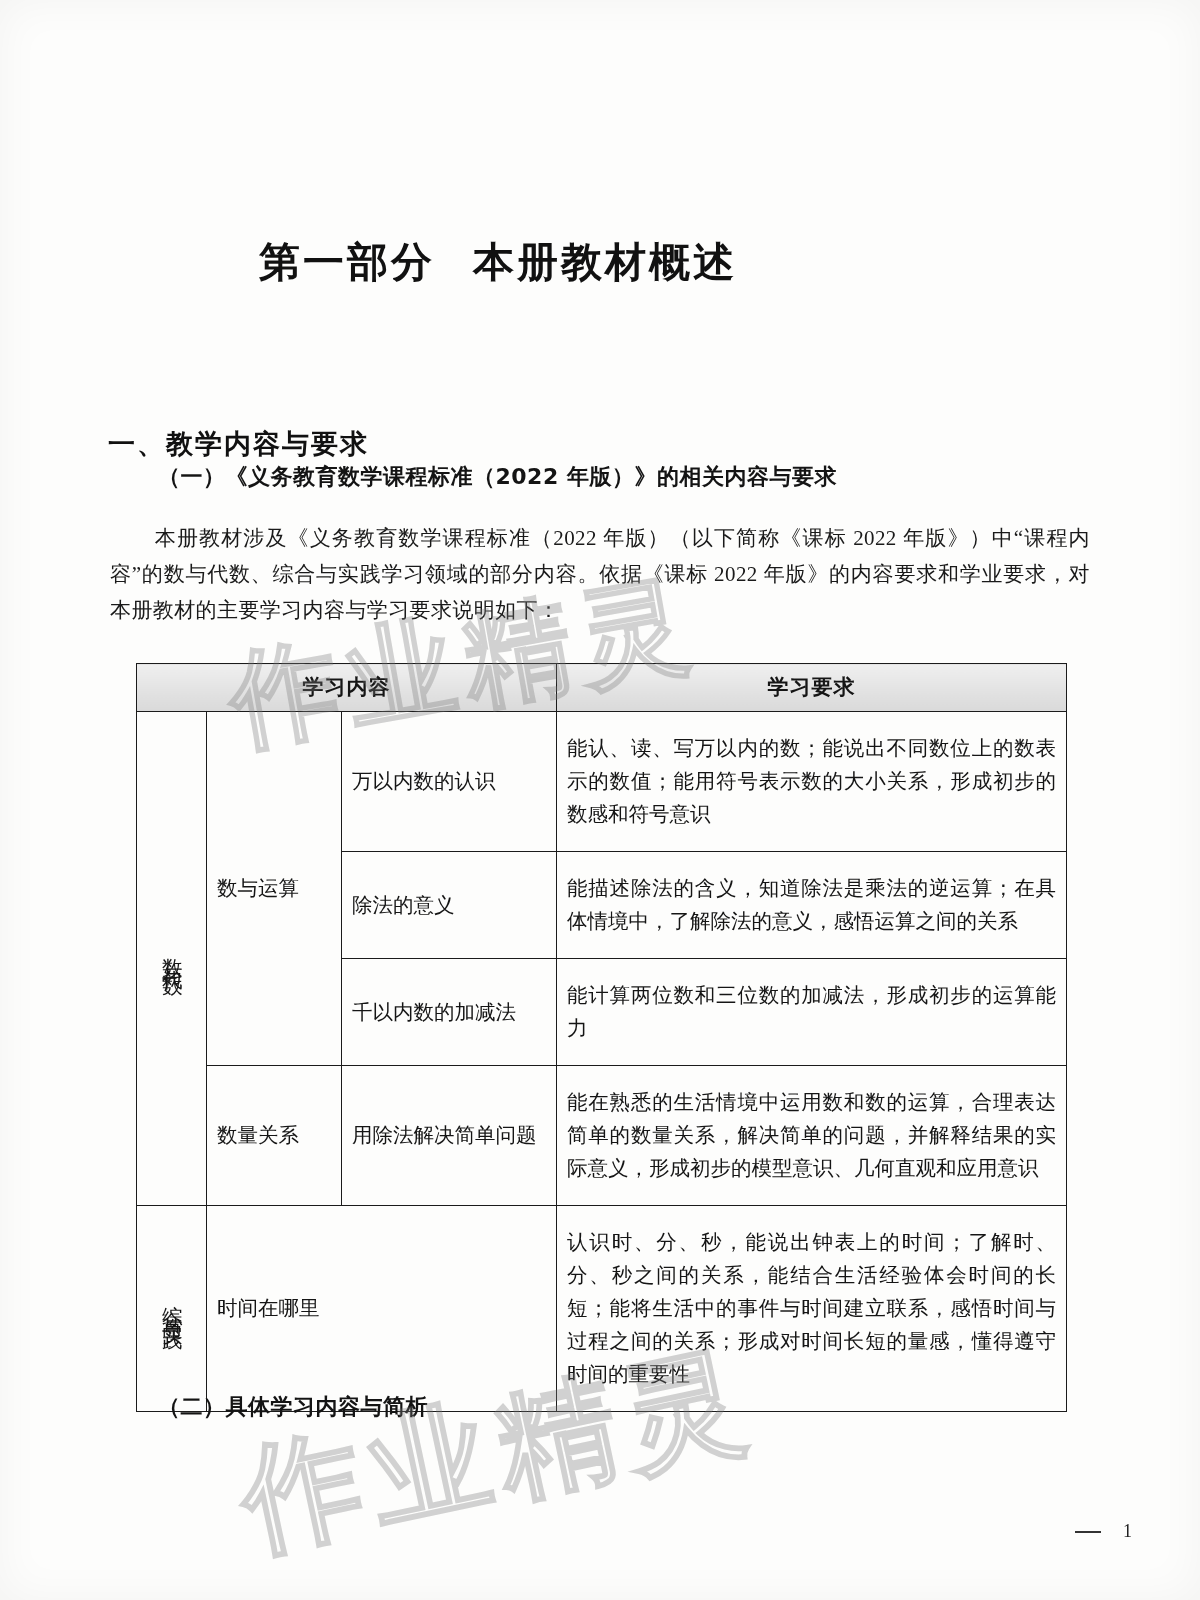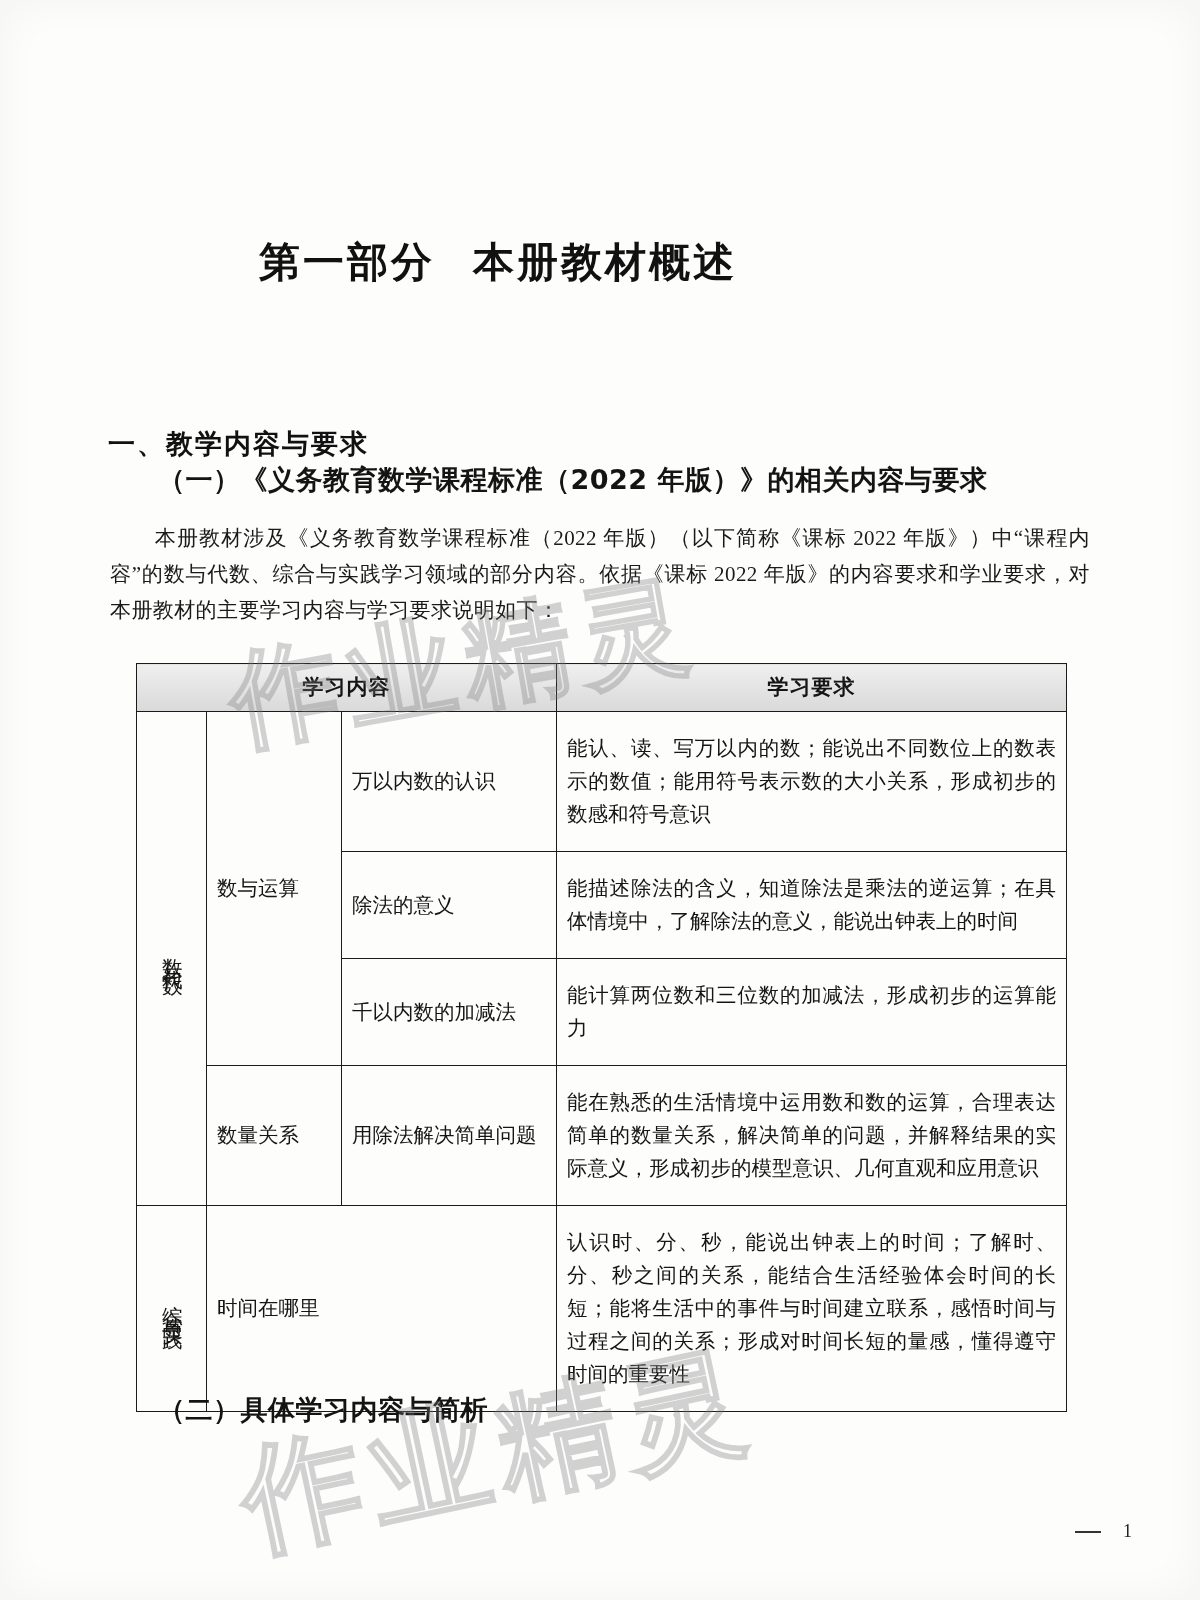--- a/index.html
+++ b/index.html
@@ -46,21 +46,21 @@
     font-weight: bold;
     letter-spacing: 2px;
     font-family: "DejaVu Serif", "Liberation Serif", serif;
     color: #111;
     margin-top: 48px;
   }
   
   .h2 {
     position: absolute;
     left: 158px;
-    font-size: 27px;
+    font-size: 22px;
     font-weight: bold;
     letter-spacing: 0.5px;
     font-family: "DejaVu Sans", "Liberation Sans", sans-serif;
     color: #141414;
   }
   .h2-a { top: 462px; }
   .h2-b { top: 1392px; }
 
   .para {
     position: absolute;
@@ -205,21 +205,21 @@
       </thead>
       <tbody>
         <tr>
           <td class="cell-vert" rowspan="4"><span class="vert">数与代数</span></td>
           <td class="cell-center" rowspan="3">数与运算</td>
           <td class="cell-center">万以内数的认识</td>
           <td class="cell-req">能认、读、写万以内的数；能说出不同数位上的数表示的数值；能用符号表示数的大小关系，形成初步的数感和符号意识</td>
         </tr>
         <tr>
           <td class="cell-center">除法的意义</td>
-          <td class="cell-req">能描述除法的含义，知道除法是乘法的逆运算；在具体情境中，了解除法的意义，能说出钟表上的时间</td>
+          <td class="cell-req">能描述除法的含义，知道除法是乘法的逆运算；在具体情境中，了解除法的意义，感悟运算之间的关系</td>
         </tr>
         <tr>
           <td class="cell-center">千以内数的加减法</td>
           <td class="cell-req">能计算两位数和三位数的加减法，形成初步的运算能力</td>
         </tr>
         <tr>
           <td class="cell-center">数量关系</td>
           <td class="cell-center">用除法解决简单问题</td>
           <td class="cell-req">能在熟悉的生活情境中运用数和数的运算，合理表达简单的数量关系，解决简单的问题，并解释结果的实际意义，形成初步的模型意识、几何直观和应用意识</td>
         </tr>

